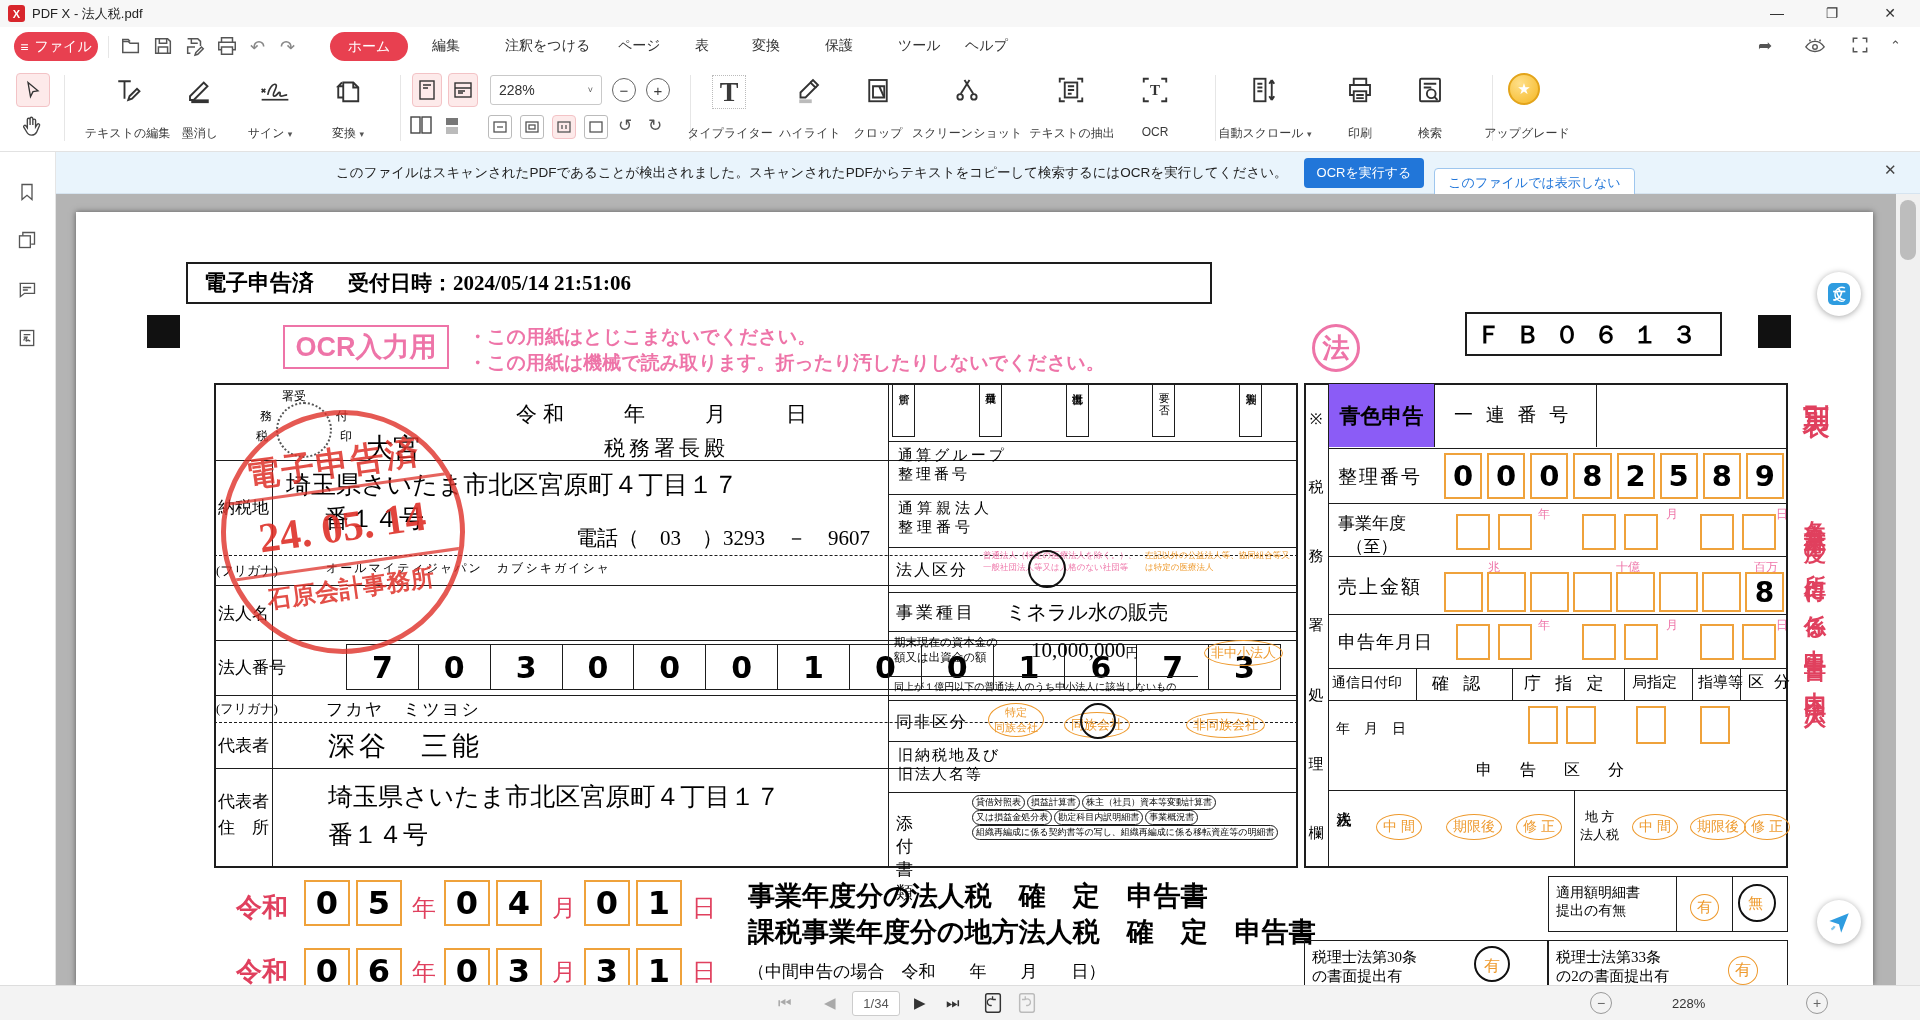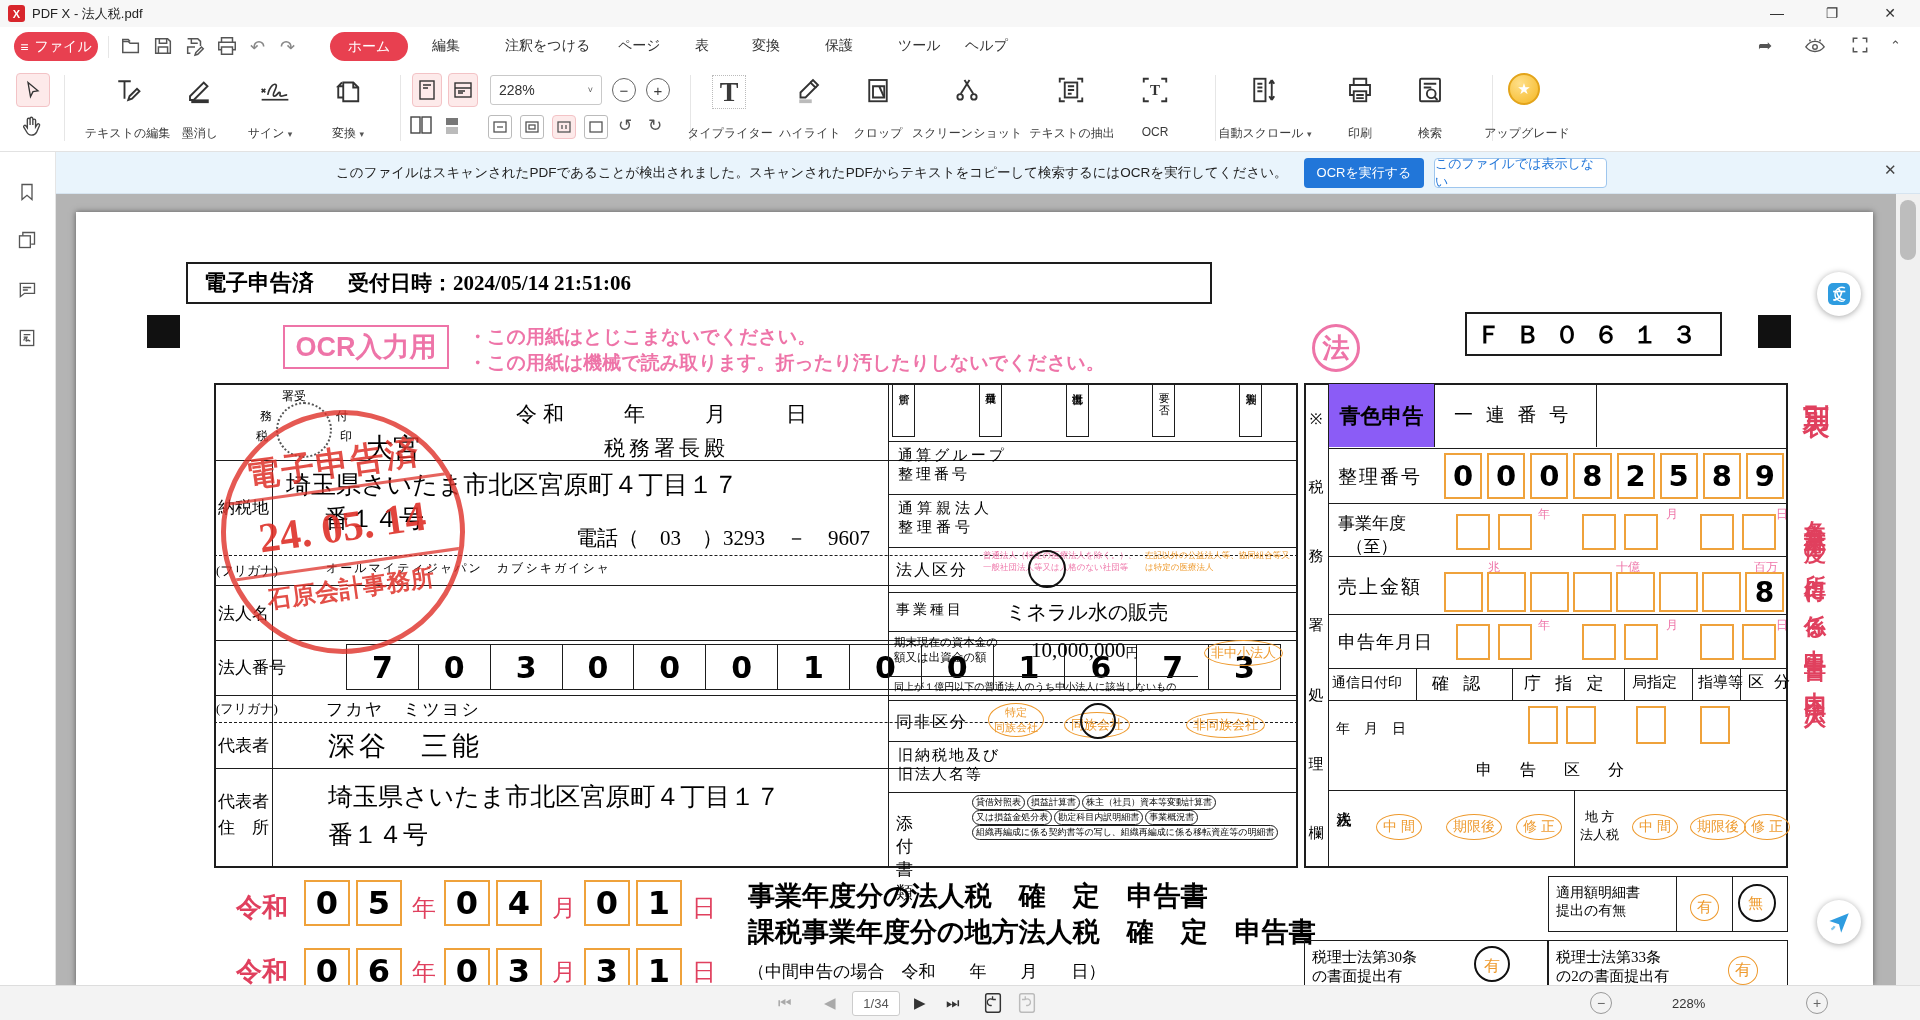--- a/index.html
+++ b/index.html
@@ -307,21 +307,21 @@
   <div class="abs tb-label" style="left:1402px;top:58px;width:56px">検索</div>
   <div class="abs vdiv" style="left:1492px;top:8px;height:66px"></div>
 
   <div class="abs" style="left:1508px;top:6px;width:32px;height:32px;border-radius:50%;background:radial-gradient(circle at 35% 30%,#ffe08a,#f5b723);border:2px solid #e3a41a;display:flex;align-items:center;justify-content:center;color:#fff;font-size:15px">★</div>
   <div class="abs tb-label" style="left:1482px;top:58px;width:90px">アップグレード</div>
 </div>
 
 <div id="notif" class="abs">
   <div class="abs" style="left:280px;top:12px;font-size:13.5px;color:#222">このファイルはスキャンされたPDFであることが検出されました。スキャンされたPDFからテキストをコピーして検索するにはOCRを実行してください。</div>
   <div class="abs btn-blue" style="left:1248px;top:6px;width:120px;height:30px">OCRを実行する</div>
-  <div class="abs btn-blue-o" style="left:1378px;top:6px;width:173px;height:30px">このファイルでは表示しない</div>
+  <div class="abs btn-blue-o" style="left:1378px;top:16px;width:201px;height:30px">このファイルでは表示しない</div>
   <div class="abs" style="left:1828px;top:9px;font-size:15px;color:#444">✕</div>
 </div>
 
 <div id="sidebar" class="abs">
   <div class="abs sb-ico" style="top:30px"><svg width="20" height="20" viewBox="0 0 24 24" fill="none" stroke="#555" stroke-width="1.6">
         <path d="M6 3h12v18l-6-5-6 5z"></path>
       </svg></div>
   <div class="abs sb-ico" style="top:78px"><svg width="20" height="20" viewBox="0 0 24 24" fill="none" stroke="#555" stroke-width="1.6">
         <rect x="3" y="7" width="13" height="14"></rect>
         <path d="M7 7V3h14v14h-4"></path>
@@ -437,21 +437,21 @@
 整理番号</div>
   <div class="abs" style="left:812px;top:282px;width:410px;height:0;border-top:1px solid #1d1d1d"></div>
   <div class="abs serif prel" style="left:822px;top:287px;font-size:15px;letter-spacing:4px">通算親法人
 整理番号</div>
   <div class="abs" style="left:812px;top:335px;width:410px;height:0;border-top:1px solid #1d1d1d"></div>
   <div class="abs serif" style="left:820px;top:348px;font-size:16px;letter-spacing:2px">法人区分</div>
   <div class="abs pinktxt" style="left:906px;top:337px;width:158px;height:41px;font-size:8.5px;overflow:hidden;padding:1px">普通法人（特定の医療法人を除く。）、一般社団法人等又は人格のない社団等</div>
   <div class="abs" style="left:952px;top:338px;width:38px;height:38px;border:2px solid #111;border-radius:50%"></div>
   <div class="abs orange" style="left:1068px;top:337px;width:150px;height:41px;font-size:8.5px;overflow:hidden;padding:1px">左記以外の公益法人等、協同組合等又は特定の医療法人</div>
   <div class="abs" style="left:812px;top:380px;width:410px;height:0;border-top:1px solid #1d1d1d"></div>
-  <div class="abs serif" style="left:820px;top:389px;font-size:14px;letter-spacing:3px">事業種目</div>
+  <div class="abs serif" style="left:820px;top:389px;font-size:17px;letter-spacing:3px">事業種目</div>
   <div class="abs serif" style="left:930px;top:387px;font-size:20px">ミネラル水の販売</div>
   <div class="abs" style="left:812px;top:419px;width:410px;height:0;border-top:1px solid #1d1d1d"></div>
   <div class="abs serif prel" style="left:818px;top:423px;font-size:11.5px">期末現在の資本金の
 額又は出資金の額</div>
   <div class="abs serif" style="left:955px;top:426px;font-size:21px"><span>10,000,000</span><span style="font-size:13px">円</span></div>
   <div class="abs orange" style="left:1128px;top:428px;font-size:13px"><span class="oval-o">非中小法人</span></div>
   <div class="abs" style="left:812px;top:464px;width:310px;height:0;border-top:1px solid #1d1d1d"></div>
   <div class="abs serif" style="left:818px;top:468px;width:300px;font-size:10px">同上が１億円以下の普通法人のうち中小法人に該当しないもの</div>
   <div class="abs" style="left:812px;top:488px;width:410px;height:0;border-top:1px solid #1d1d1d"></div>
   <div class="abs serif" style="left:820px;top:500px;font-size:16px;letter-spacing:2px">同非区分</div>

